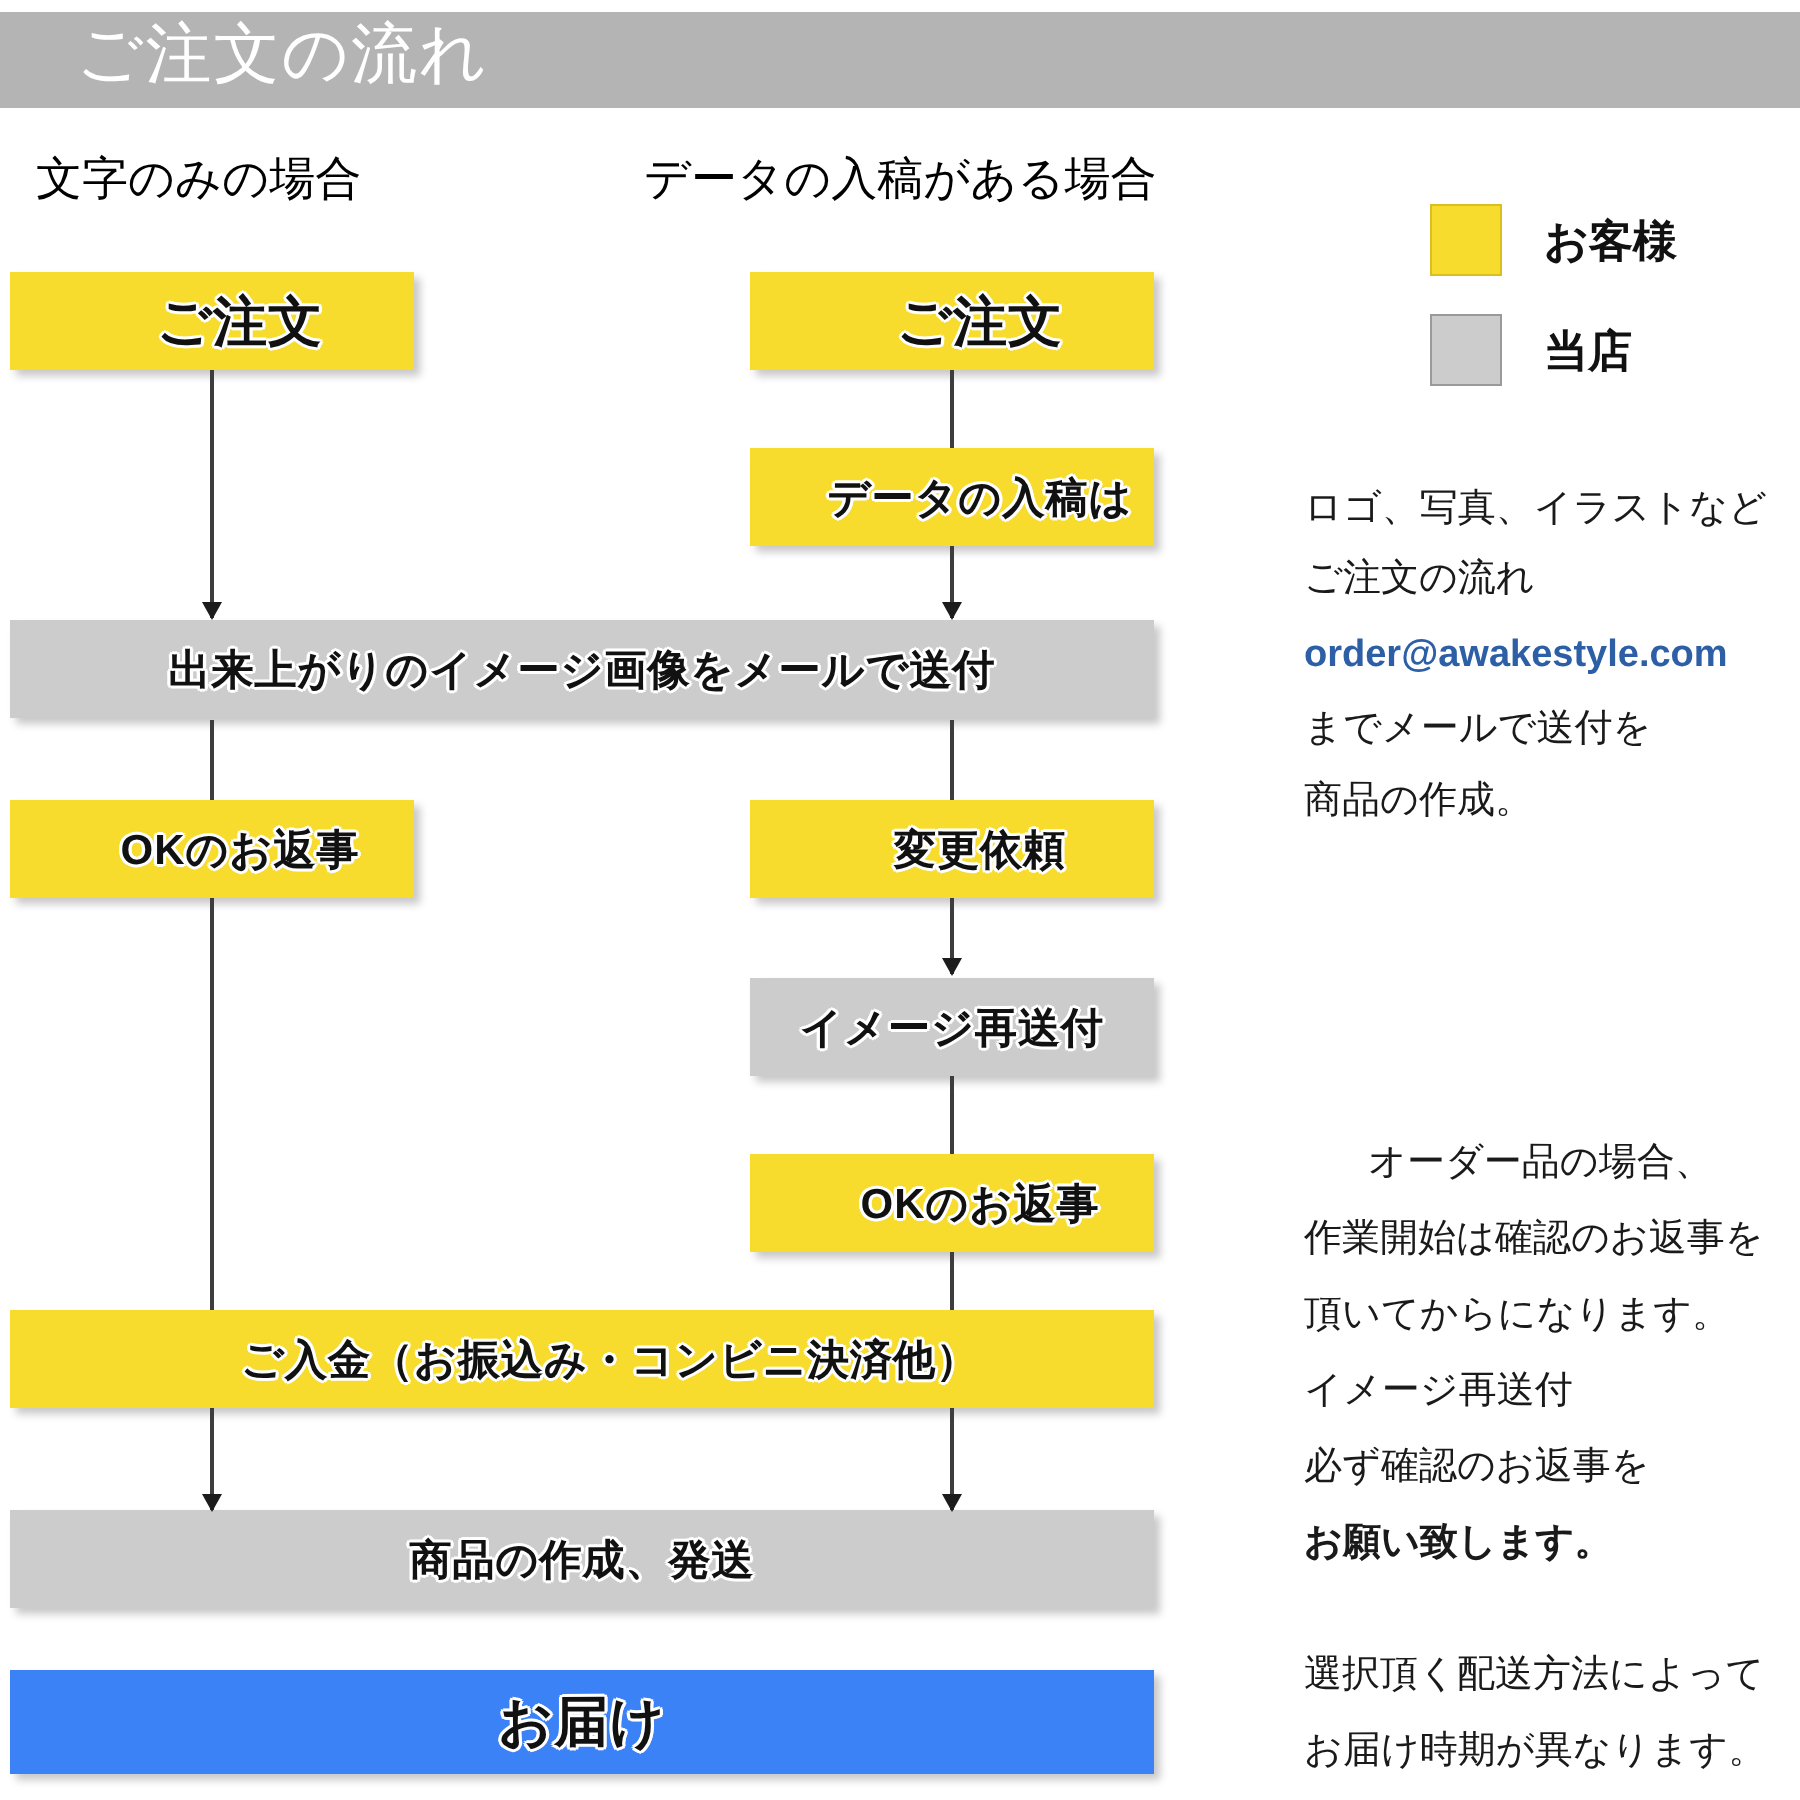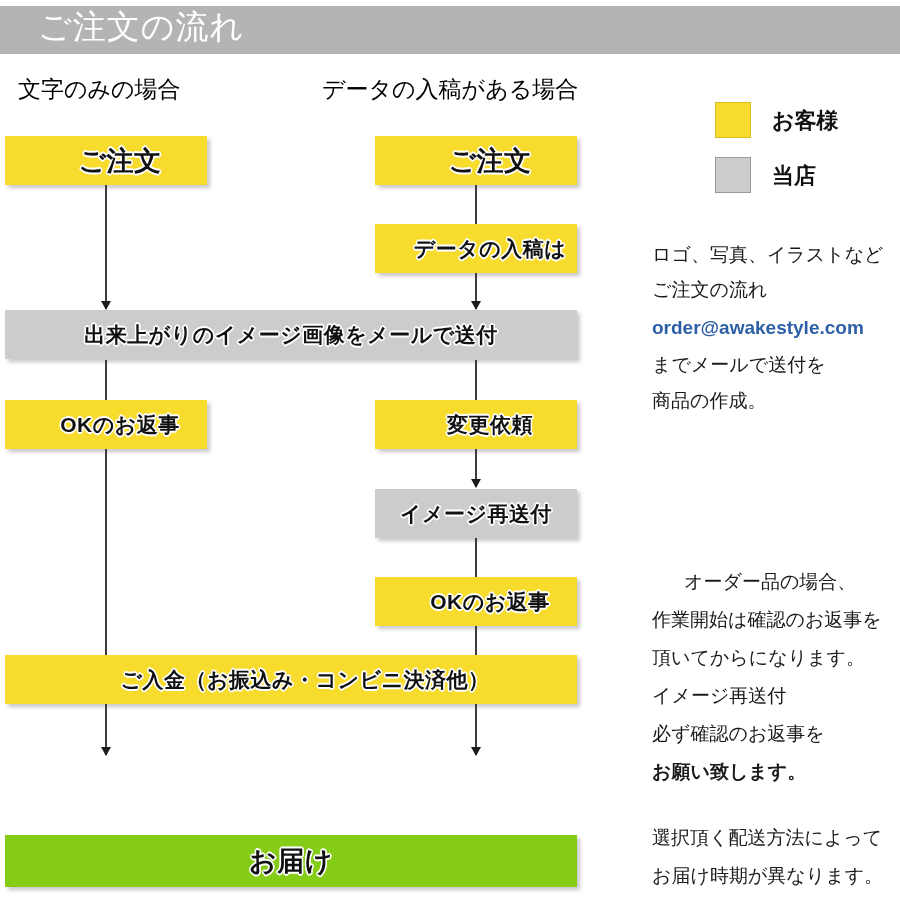--- a/index.html
+++ b/index.html
@@ -42,21 +42,21 @@
   .box .lbl{
     font-size:21px;font-weight:bold;color:#111111;
     letter-spacing:0.5px;white-space:nowrap;
     text-shadow:
        1.6px 0 0 #fff, -1.6px 0 0 #fff, 0 1.6px 0 #fff, 0 -1.6px 0 #fff,
        1.2px 1.2px 0 #fff, -1.2px 1.2px 0 #fff, 1.2px -1.2px 0 #fff, -1.2px -1.2px 0 #fff;
   }
   .box.big .lbl{font-size:27px;}
   .box.yellow{background:#f7dc2d;padding-left:28px;}
   .box.gray{background:#cccccc;}
-  .box.green{background:#84cc16;align-items:center;}
+  .box.green{background:#3b82f6;align-items:center;}
 
   
   .arrow{position:absolute;width:13px;}
   .arrow .shaft{
     position:absolute;left:6px;top:0;width:1.6px;height:100%;
     background:#3d3d3d;
   }
   .arrow .head{
     position:absolute;left:1.5px;bottom:-1px;
     width:0;height:0;
@@ -132,20 +132,23 @@
   </div>
 
   <div class="box gray" style="left:5px;top:310px;width:572px;height:49px;justify-content:center;">
     <span class="lbl">出来上がりのイメージ画像をメールで送付</span>
   </div>
 
   <div class="box yellow" style="left:5px;top:655px;width:572px;height:49px;">
     <span class="lbl">ご入金（お振込み・コンビニ決済他）</span>
   </div>
 
+  <div class="box gray" style="left:5px;top:755px;width:572px;height:49px;">
+    <span class="lbl">商品の作成、発送</span>
+  </div>
 
   <div class="box green big" style="left:5px;top:835px;width:572px;height:52px;">
     <span class="lbl">お届け</span>
   </div>
 
   <div class="arrow" style="left:99px;top:185px;height:124px;">
     <span class="shaft"></span>
     <span class="head"></span>
   </div>
 

